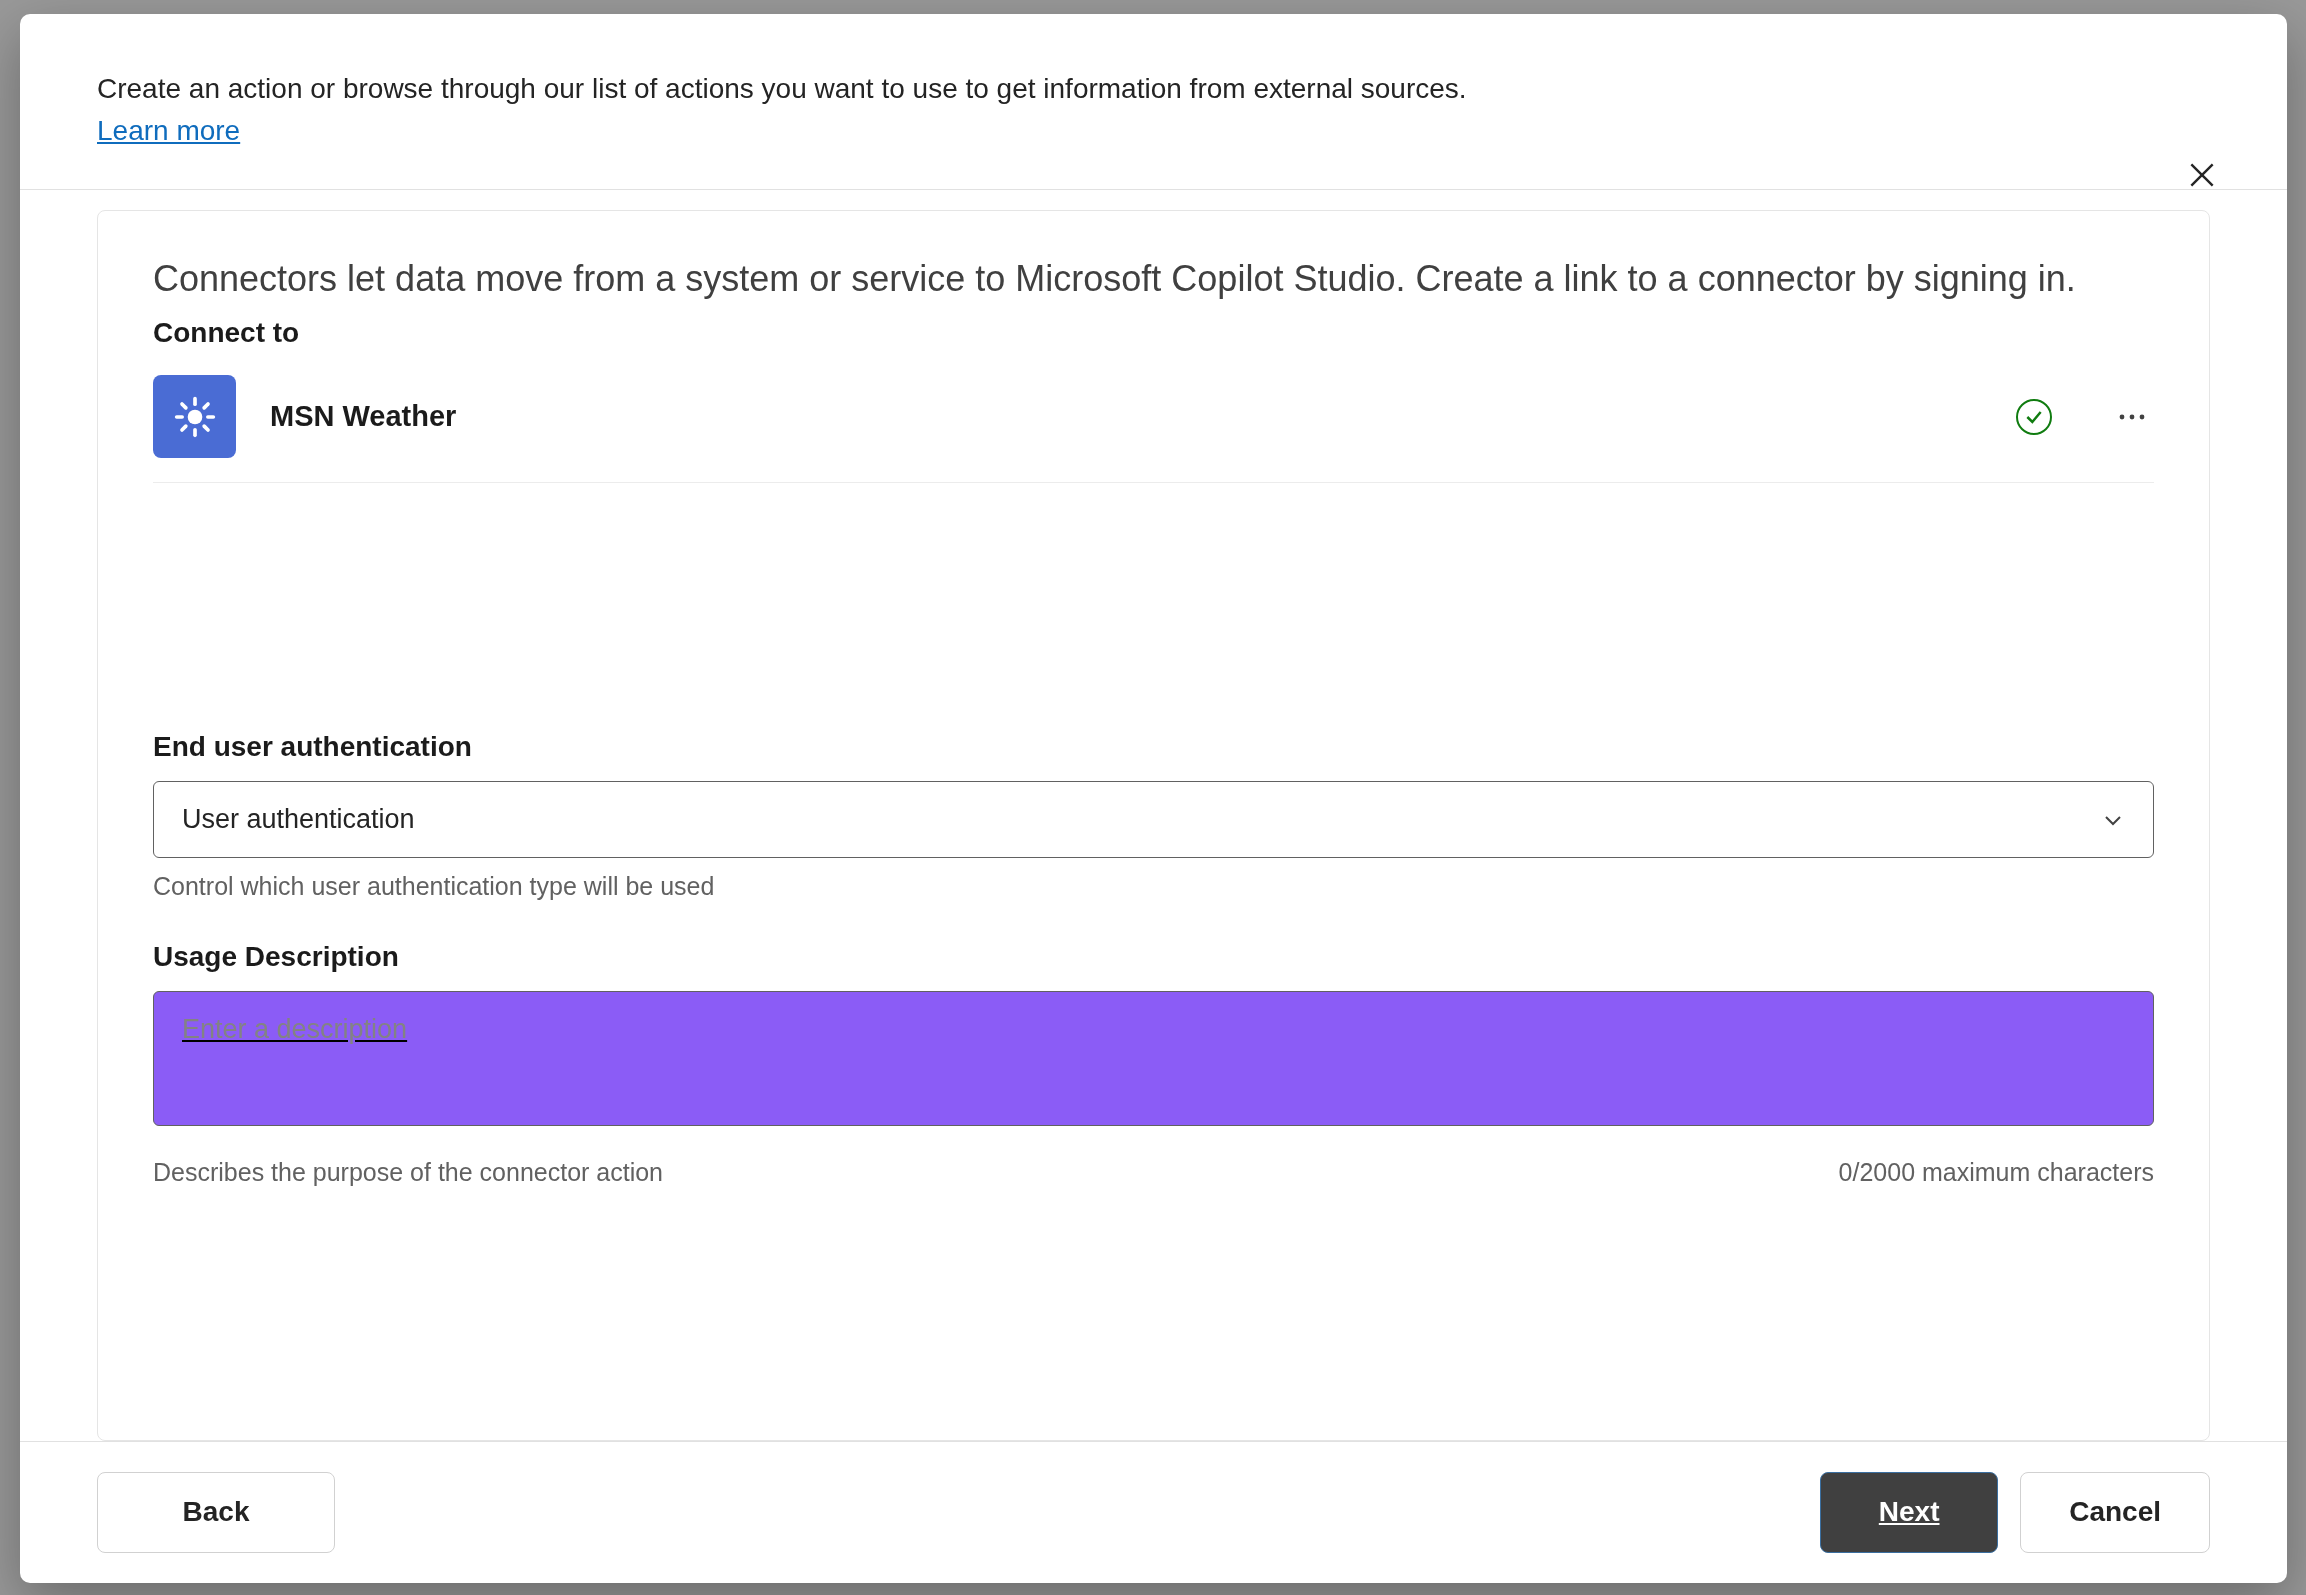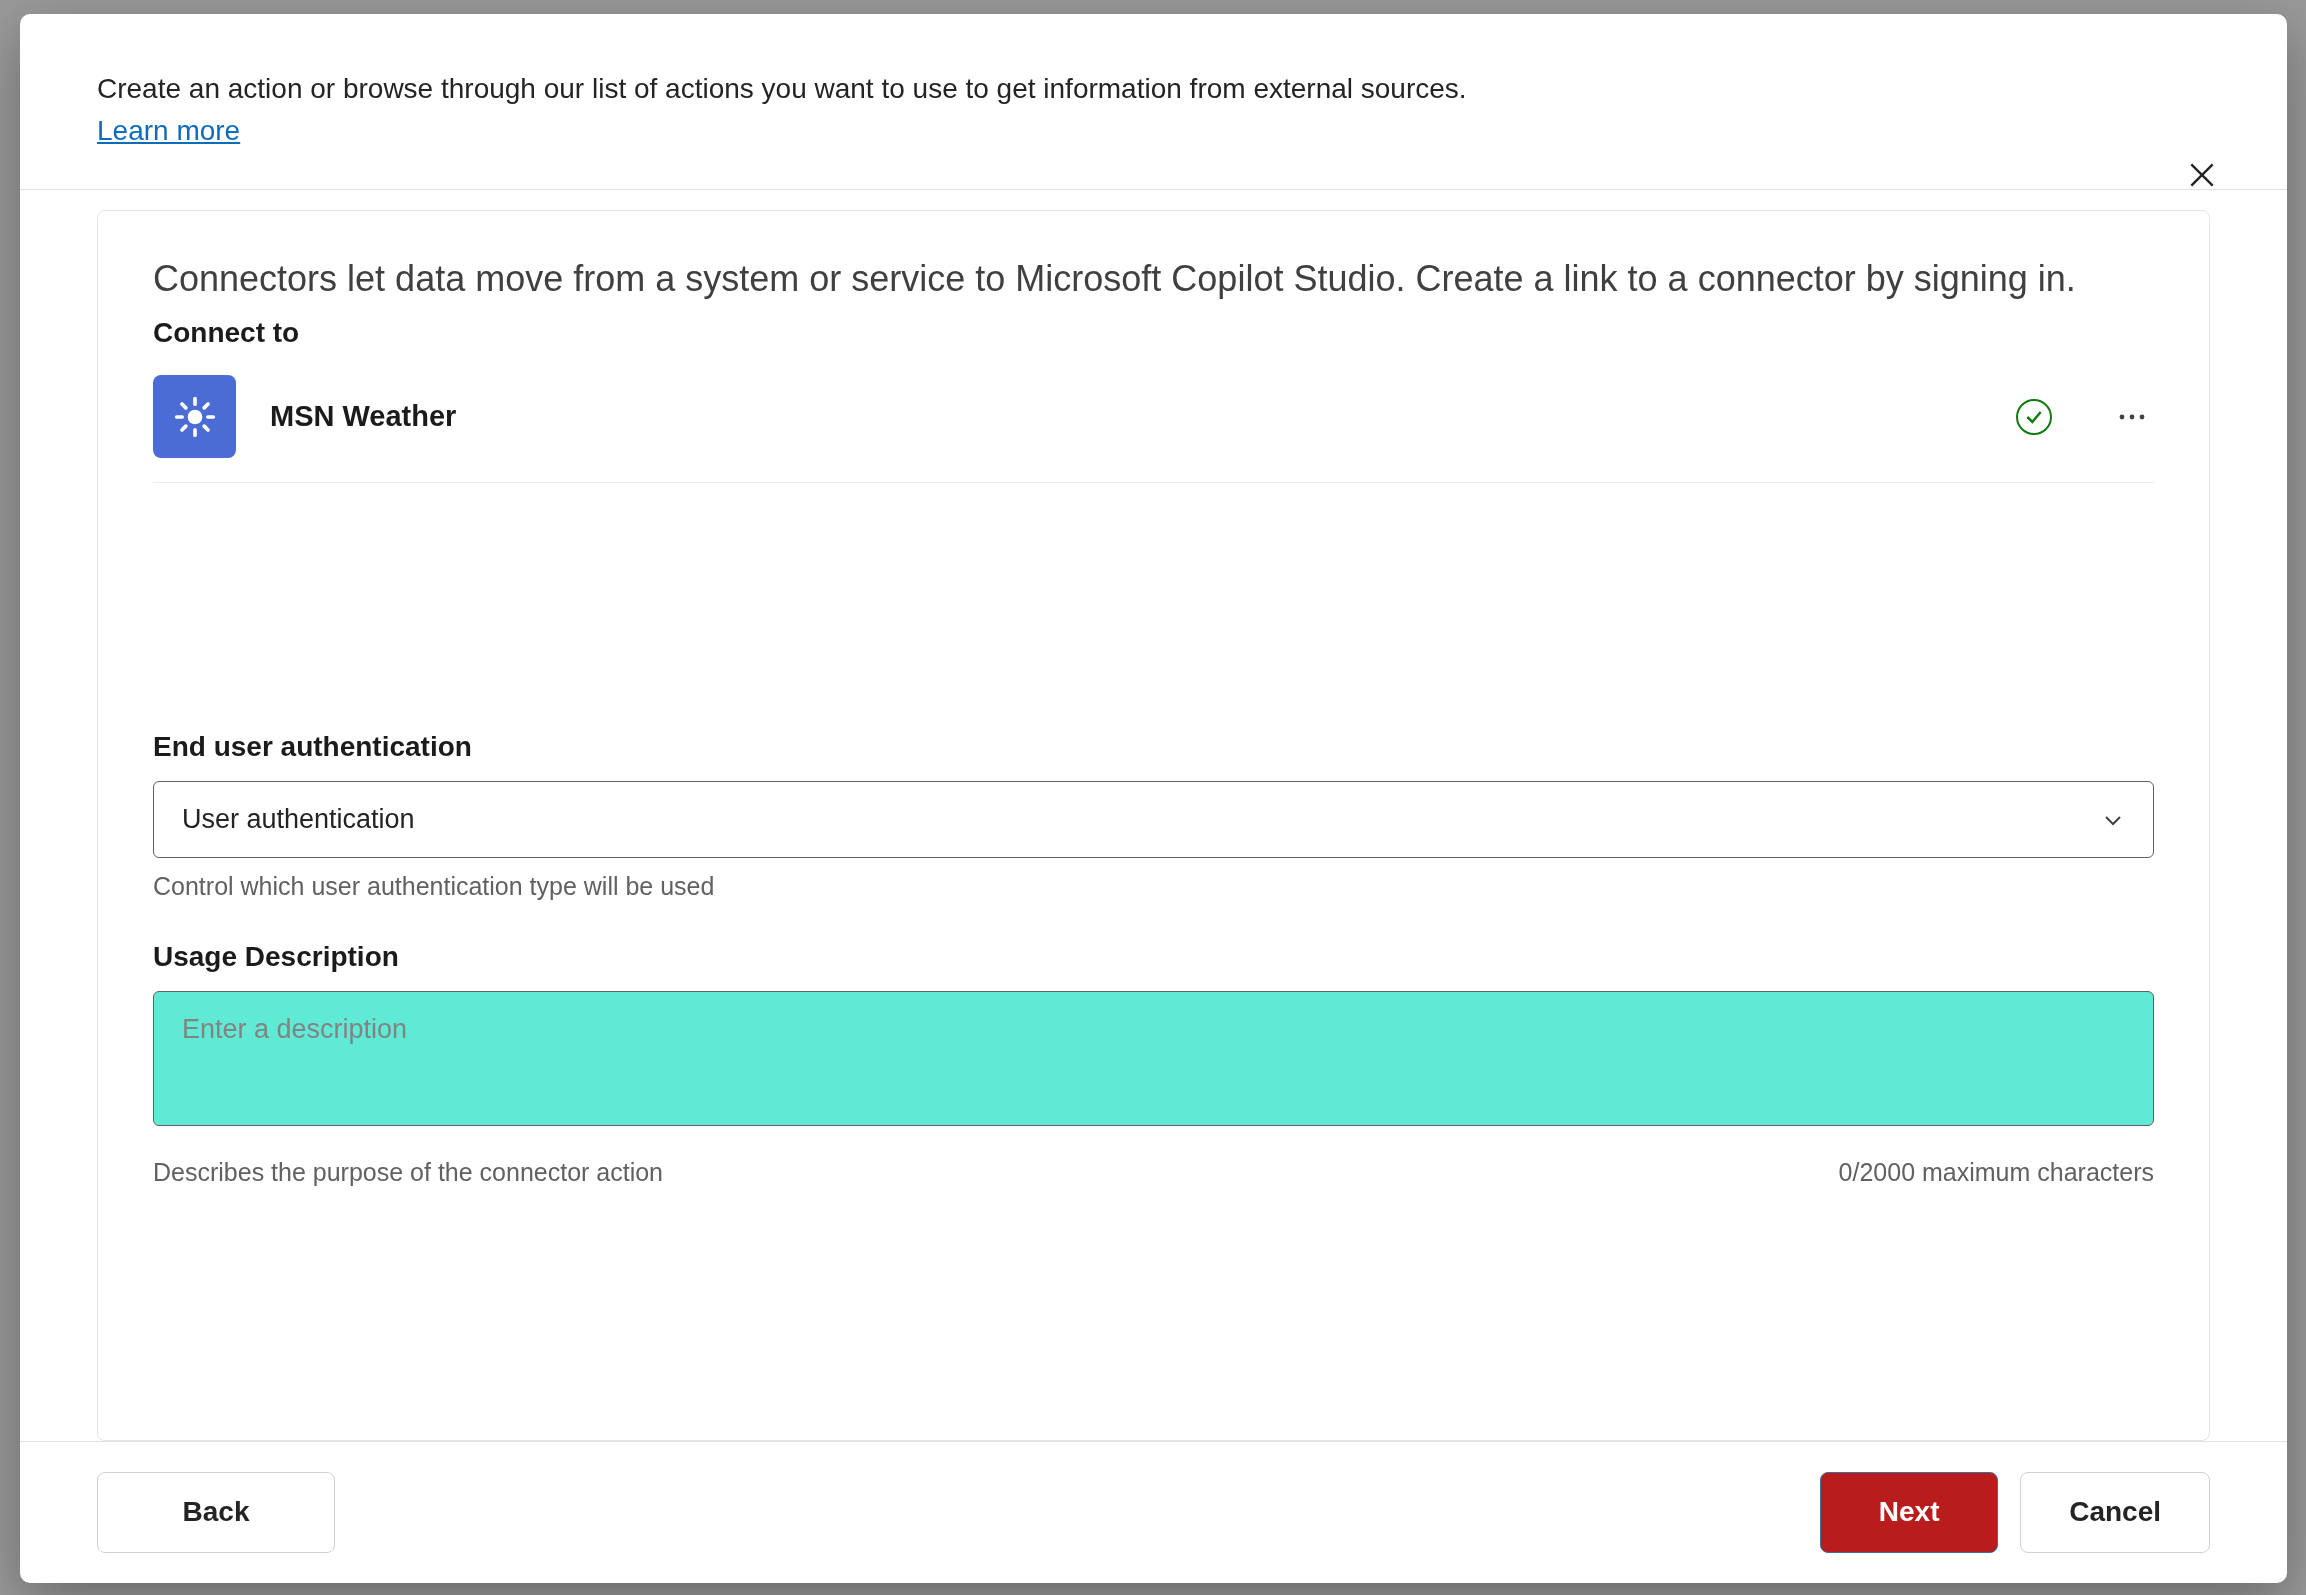--- a/index.html
+++ b/index.html
@@ -174,21 +174,22 @@
   }
   .textarea-box {
     width: 100%;
     height: 135px;
     border: 1px solid #616161;
     border-radius: 6px;
     padding: 22px 28px;
     font-size: 27px;
     font-family: inherit;
     resize: none;
-    background: #5eead4;
+    background: #8b5cf6;
+    text-decoration: underline;
   }
   .textarea-box::placeholder { color: #838383; }
   .dialog-footer {
     border-top: 1px solid #e1e1e1;
     padding: 30px 77px;
     display: flex;
     align-items: center;
     gap: 22px;
   }
   .footer-spacer { flex: 1; }
@@ -198,23 +199,24 @@
     border-radius: 8px;
     font-size: 28px;
     font-weight: 600;
     cursor: pointer;
     border: 1px solid #d1d1d1;
     background: #fff;
     color: #242424;
     min-width: 178px;
   }
   .btn-primary {
-    background: #b91c1c;
+    background: #404040;
     border-color: #3b6fa0;
     color: #fff;
+    text-decoration: underline;
   }
   .btn-back { min-width: 238px; }
 </style>
 </head>
 <body>
 
 <div class="dialog">
 
   <div class="dialog-header">
     <p class="dialog-subtitle">Create an action or browse through our list of actions you want to use to get information from external sources.</p>

